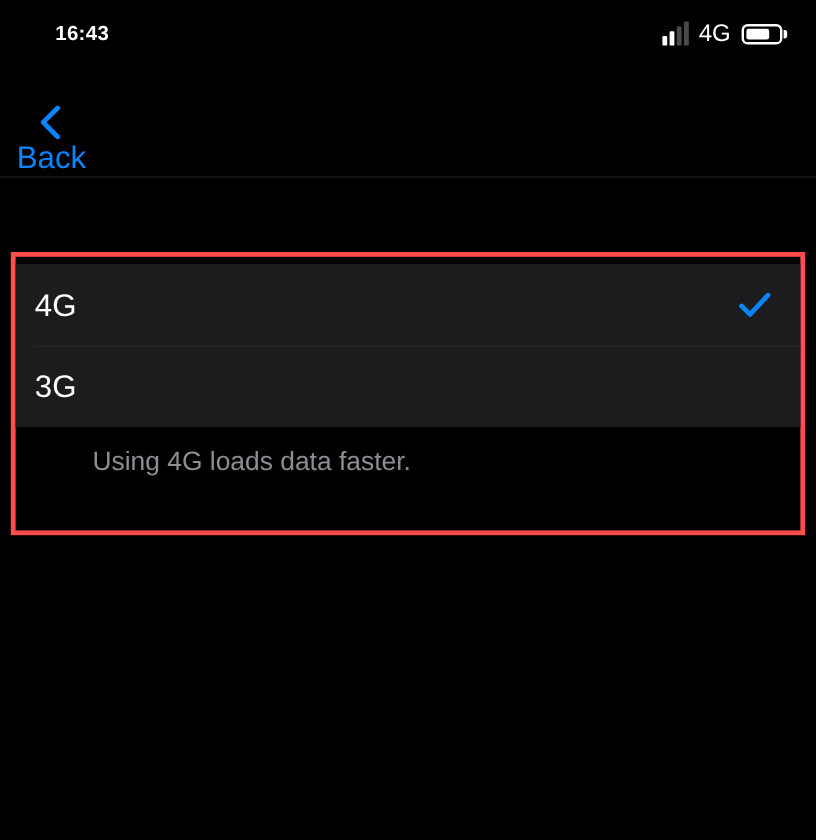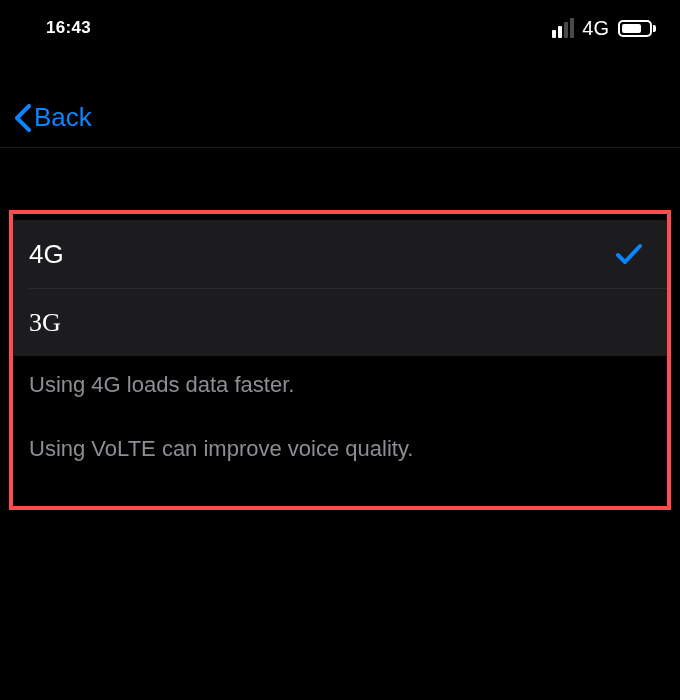--- a/index.html
+++ b/index.html
@@ -89,20 +89,21 @@
     }
     .nav-back {
       position: absolute;
       left: 0;
       display: flex;
       align-items: center;
       color: #0a84ff;
       font-size: 26px;
       padding: 4px 14px;
       cursor: pointer;
+      flex-direction: column;
     }
     .chevron-left {
       display: inline-block;
       margin-right: 3px;
     }
     .chevron-left svg { display: block; }
     .nav-title {
       width: 100%;
       text-align: center;
       font-size: 26px;
@@ -132,32 +133,32 @@
       align-items: center;
       justify-content: space-between;
       padding: 0 24px 0 16px;
       cursor: pointer;
     }
     .row + .row {
       border-top: 1px solid #2a2a2c;
       margin-left: 16px;
       padding-left: 0;
       padding-right: 24px;
-      font-family: Liberation Serif, serif;
     } 
     .row-label {
       font-size: 26px;
       font-weight: 400;
     }
     .checkmark svg { display: block; }
 
     .footer-text {
       font-size: 22px;
       color: #8d8d93;
       padding: 16px 16px 22px 16px;
+      margin-left: 48px;
     }
 
     .toggle {
       width: 72px;
       height: 42px;
       background: #34c759;
       border-radius: 21px;
       position: relative;
       cursor: pointer;
     }
@@ -216,16 +217,15 @@
               <path d="M3 13 L10 20 L25 4" stroke="#0a84ff" stroke-width="4" fill="none" stroke-linecap="round" stroke-linejoin="round"></path>
             </svg>
         </span>
       </div>
       <div class="row">
         <span class="row-label">3G</span>
       </div>
     </div>
     <div class="footer-text">Using 4G loads data faster.</div>
 
-    <div class="footer-text">Using VoLTE can improve voice quality.</div>
 
   </div>
 </div>
 
 </body></html>

